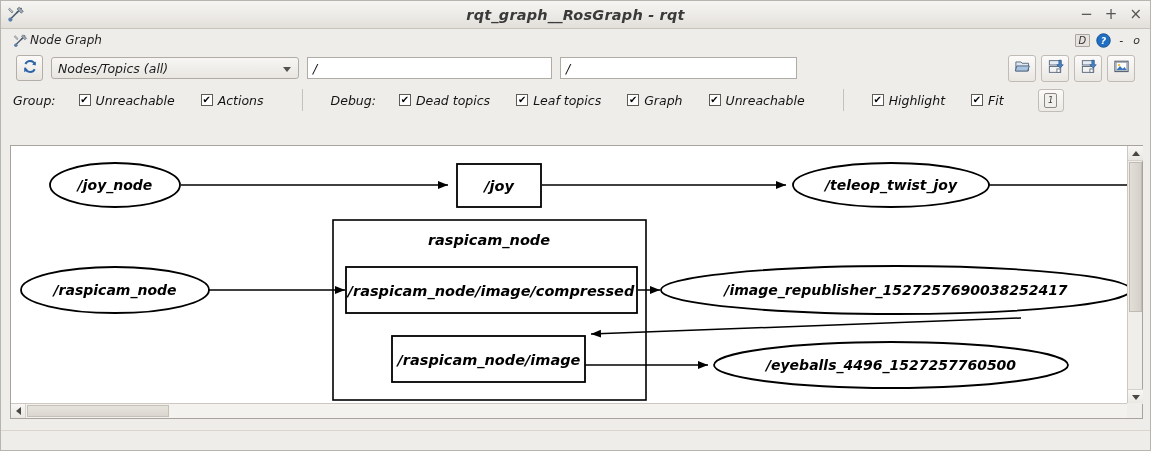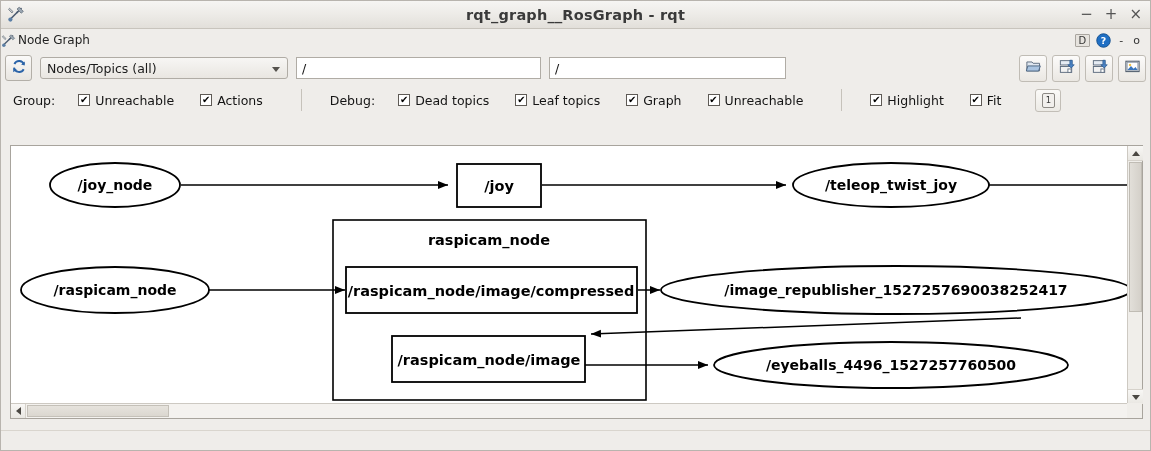--- a/index.html
+++ b/index.html
@@ -15,20 +15,21 @@
     color: #1a1a1a;
     overflow: hidden;
   }
   #app {
     position: relative;
     width: 1151px;
     height: 451px;
     background: #efedea;
     box-sizing: border-box;
     border: 1px solid #b8b4ae;
+    font-style: italic;
   }
 
   
   .titlebar {
     position: relative;
     height: 27px;
     background: linear-gradient(to bottom, #f6f5f3 0%, #eceae6 55%, #e2dfda 100%);
     border-bottom: 1px solid #c8c4bd;
     display: flex;
     align-items: center;
@@ -65,21 +66,21 @@
     color: #555;
   }
 
   
   .panel-header {
     position: relative;
     height: 22px;
     background: #efedea;
     display: flex;
     align-items: center;
-    padding-left: 0;
+    padding-left: 12px;
   }
   .panel-header .pane-icon {
     width: 15px;
     height: 15px;
     margin-right: 2px;
     flex: none;
   }
   .panel-title {
     font-size: 12px;
     color: #1f1f1f;
@@ -107,21 +108,21 @@
     font-size: 11px;
     color: #333;
     padding: 0 2px;
   }
 
   
   .toolbar1 {
     height: 34px;
     display: flex;
     align-items: center;
-    padding: 0 4px;
+    padding: 0 15px;
     gap: 8px;
   }
   .tool-btn {
     width: 25px;
     height: 24px;
     border: 1px solid #b3afa8;
     border-radius: 3px;
     background: linear-gradient(to bottom,#fbfaf9,#e8e5e0);
     display: flex;
     align-items: center;

